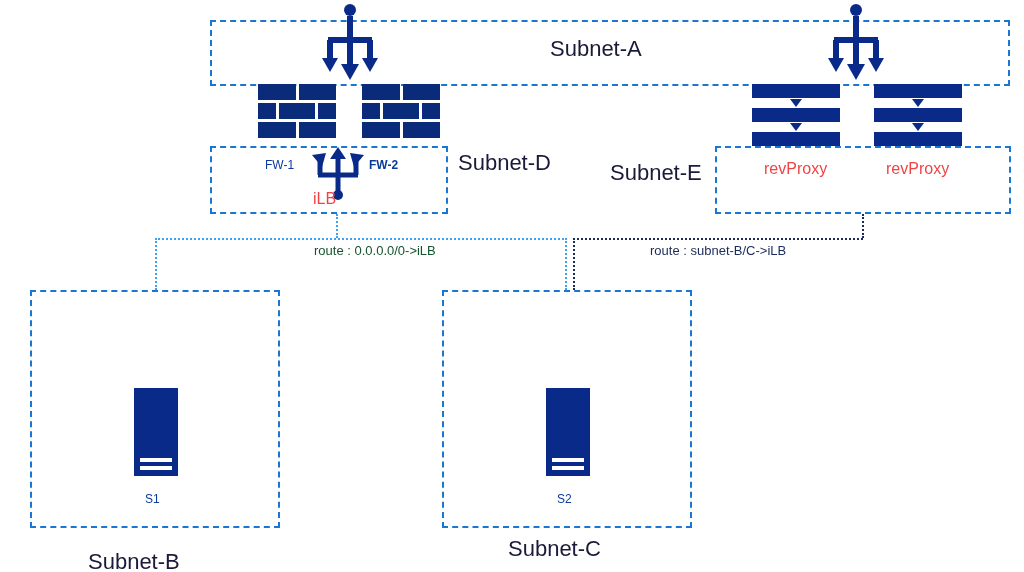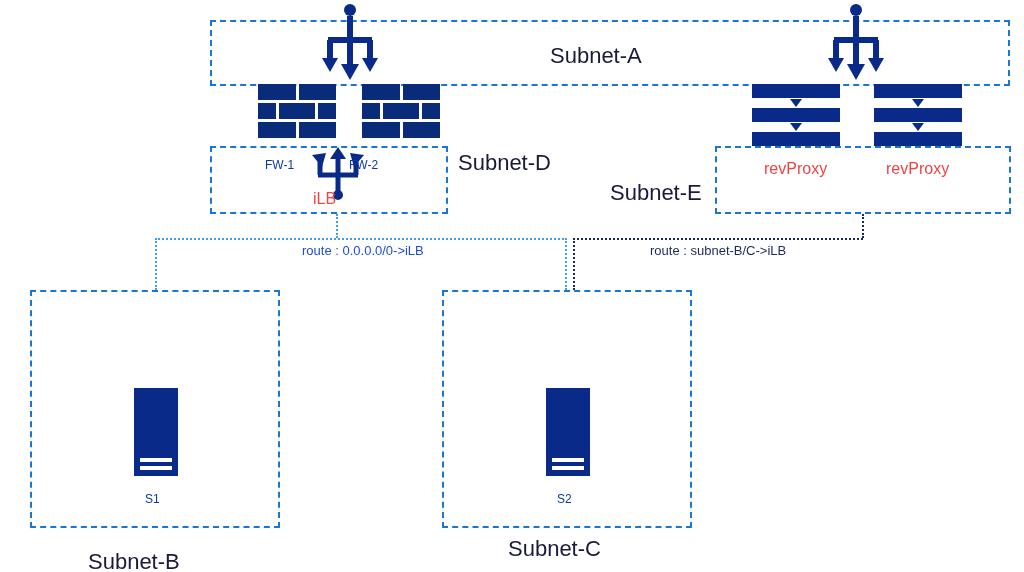--- a/index.html
+++ b/index.html
@@ -27,21 +27,21 @@
   }
   .label-blue {
     position: absolute;
     color: #0a3a9a;
     font-size: 12px;
   }
   .route-label {
     position: absolute;
     font-size: 13px;
   }
-  .route-light { color: #1d4ed8; }
+  .route-light { color: #14532d; margin-left: 12px; }
   .route-dark { color: #1a2a5a; text-align: center; }
   
   
   .lb-icon {
     position: absolute;
   }
   
   
   .fw {
     position: absolute;
@@ -115,21 +115,21 @@
     border-left-style: dotted;
     width: 0;
   }
   .light-dot { border-color: #3da0f0; }
   .dark-dot { border-color: #1a2a5a; }
 </style>
 </head>
 <body>
 
 <div class="subnet" style="left:210px; top:20px; width:800px; height:66px;"></div>
-<div class="label" style="left:550px; top:43px;">Subnet-A</div>
+<div class="label" style="left:550px; top:36px;">Subnet-A</div>
 
 <div class="lb-icon" style="left:322px; top:2px;">
   <svg width="56" height="80" viewBox="0 0 56 80">
     <circle cx="28" cy="8" r="6" fill="#0a2a8a"></circle>
     <line x1="28" y1="14" x2="28" y2="38" stroke="#0a2a8a" stroke-width="6"></line>
     <line x1="6" y1="38" x2="50" y2="38" stroke="#0a2a8a" stroke-width="6"></line>
 
     <line x1="8" y1="38" x2="8" y2="58" stroke="#0a2a8a" stroke-width="6"></line>
     <polygon points="8,70 0,56 16,56" fill="#0a2a8a"></polygon>
 
@@ -200,25 +200,25 @@
     <polygon points="2,10 16,8 12,22" fill="#0a2a8a"></polygon>
 
     <line x1="46" y1="30" x2="46" y2="16" stroke="#0a2a8a" stroke-width="5"></line>
     <polygon points="54,10 40,8 44,22" fill="#0a2a8a"></polygon>
 
     <line x1="28" y1="30" x2="28" y2="46" stroke="#0a2a8a" stroke-width="5"></line>
     <circle cx="28" cy="50" r="5" fill="#0a2a8a"></circle>
   </svg>
 </div>
 <div class="label-blue" style="left:265px; top:158px;">FW-1</div>
-<div class="label-blue" style="left:349px; top:158px;">FW-2</div>
+<div class="label-blue" style="left:369px; top:158px;font-weight:bold;">FW-2</div>
 <div class="label-small" style="left:313px; top:190px;">iLB</div>
 
 <div class="subnet" style="left:715px; top:146px; width:296px; height:68px;"></div>
-<div class="label" style="left:610px; top:180px;">Subnet-E</div>
+<div class="label" style="left:610px; top:160px;">Subnet-E</div>
 
 <div class="rp" style="left:752px; top:84px;">
   <div class="bar top"></div>
     <div class="bar mid"></div>
     <div class="bar"></div>
 </div>
 <div class="rp" style="left:874px; top:84px;">
   <div class="bar top"></div>
     <div class="bar mid"></div>
     <div class="bar"></div>

